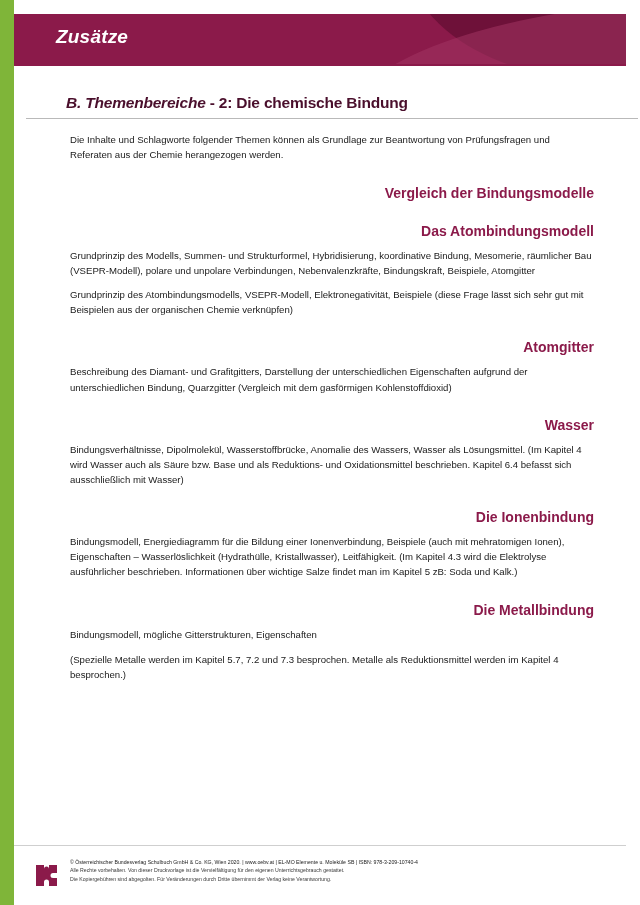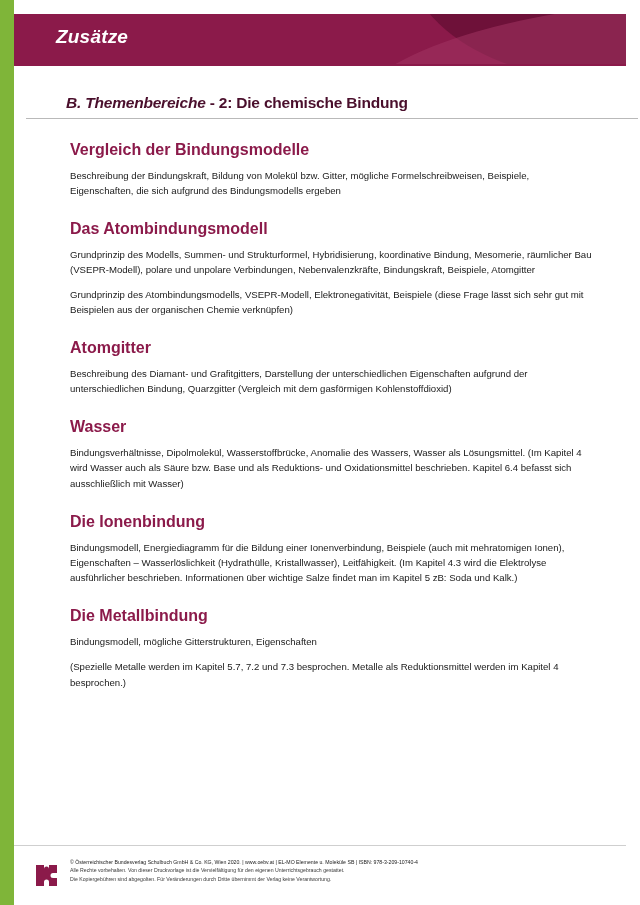--- a/index.html
+++ b/index.html
@@ -109,23 +109,24 @@
     margin: 14px 44px 0 44px;
     font-size: 9.6px;
     line-height: 1.55;
     color: #1a1a1a;
   }
   .section {
     margin: 0 44px 0 44px;
   }
   .section-head {
     margin-top: 22px;
-    font-size: 16px;
+    font-size: 14px;
     font-weight: bold;
     color: #8b1a4a;
+    text-align: right;
   }
   .section-body {
     margin-top: 9px;
     font-size: 9.6px;
     line-height: 1.58;
     color: #1a1a1a;
   }
   .section-body.second {
     margin-top: 10px;
   }
@@ -178,24 +179,24 @@
   </div>
   <div class="header-underline"></div>
 
   <div class="content">
 
     <div class="doc-title">
       <span>B. Themenbereiche</span><span class="reg"> - 2: Die chemische Bindung</span>
     </div>
     <div class="title-rule"></div>
 
+    <div class="intro">Die Inhalte und Schlagworte folgender Themen können als Grundlage zur Beantwortung von Prüfungsfragen und Referaten aus der Chemie herangezogen werden.</div>
 
     <div class="section">
       <div class="section-head">Vergleich der Bindungsmodelle</div>
-      <div class="section-body">Beschreibung der Bindungskraft, Bildung von Molekül bzw. Gitter, mögliche Formelschreibweisen, Beispiele, Eigenschaften, die sich aufgrund des Bindungsmodells ergeben</div>
     </div>
 
     <div class="section">
       <div class="section-head">Das Atombindungsmodell</div>
       <div class="section-body">Grundprinzip des Modells, Summen- und Strukturformel, Hybridisierung, koordinative Bindung, Mesomerie, räumlicher Bau (VSEPR-Modell), polare und unpolare Verbindungen, Nebenvalenzkräfte, Bindungskraft, Beispiele, Atomgitter</div>
     </div>
 
     <div class="section">
       <div class="section-body">Grundprinzip des Atombindungsmodells, VSEPR-Modell, Elektronegativität, Beispiele (diese Frage lässt sich sehr gut mit Beispielen aus der organischen Chemie verknüpfen)</div>
     </div>

